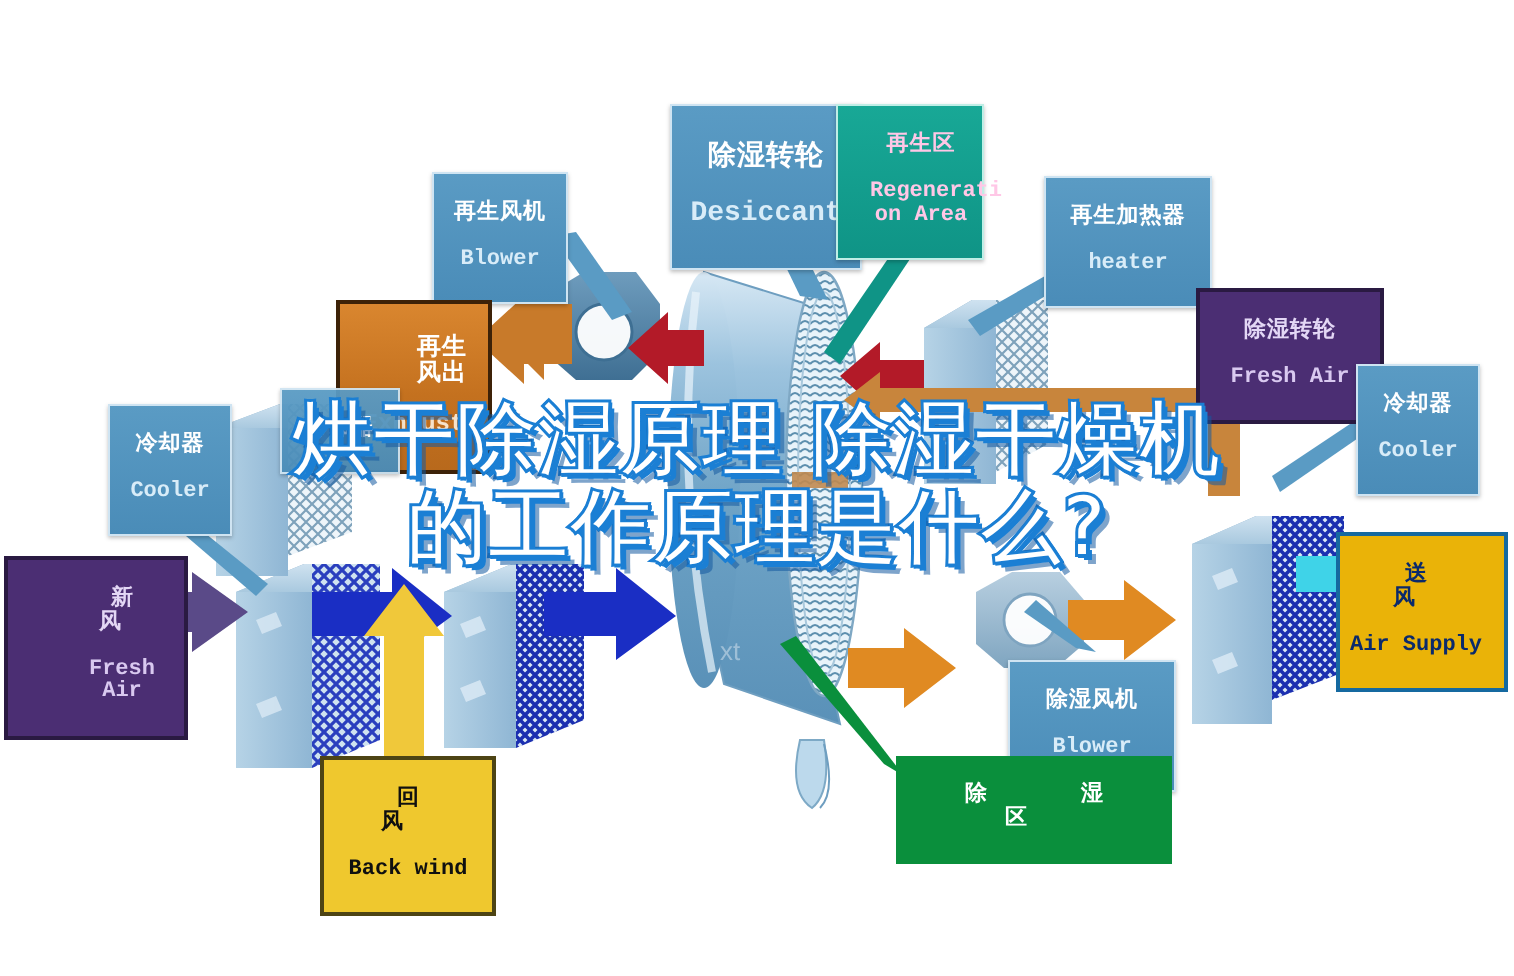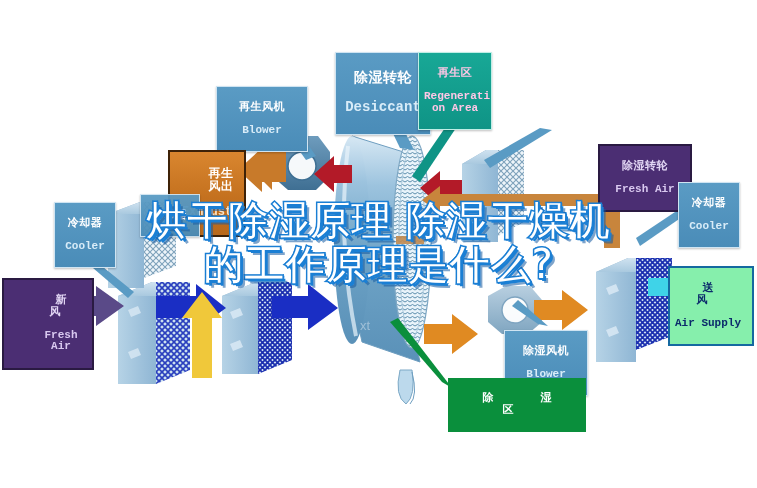--- a/index.html
+++ b/index.html
@@ -32,21 +32,21 @@
     box-shadow:0 1px 2px rgba(0,0,0,.25);
   }
   .cal-blue .cn{color:#ffffff;}
   .cal-blue .en{color:#d8ecf8;}
 
   
   .cal-teal{
     background:linear-gradient(180deg,#18a896 0%,#0f9486 100%);
     border:1px solid #bfeee6;
     color:#ffd9ef;
-    padding:2px 5px 3px 5px;
+    padding:2px 5px 3px 16px;
     box-shadow:0 1px 2px rgba(0,0,0,.25);
   }
   .cal-teal .cn{color:#ffc7e6;}
   .cal-teal .en{color:#ffc7e6;}
 
   
   .cal-purple{
     background:#4b2e73;
     border:2px solid #2a1a42;
     color:#cdbbe8;
@@ -81,21 +81,21 @@
     background:#0a8f3c;
     border:0;
     color:#fff;
     padding:2px 8px 4px 8px;
   }
   .cal-green .cn{color:#ffffff;letter-spacing:18px;text-indent:18px;}
   .cal-green .en{color:#ffffff;}
 
   
   .cal-cyan{
-    background:#86efac;
+    background:#eab308;
     border:2px solid #1569a0;
     color:#10306e;
     padding:2px 6px 3px 0;
   }
   .cal-cyan .cn{color:#0b2a6b;letter-spacing:12px;text-indent:12px;}
   .cal-cyan .en{color:#0b2a6b;}
 
   
   #leaders{position:absolute;left:0;top:0;width:757px;height:488px;z-index:30;}
   #art{position:absolute;left:0;top:0;width:757px;height:488px;z-index:10;}
@@ -333,31 +333,35 @@
     <polygon points="538,324 548,326 518,300 512,306" fill="#5a9bc4"></polygon>
 
     <polygon points="442,382 452,388 398,318 390,322" fill="#0a8f3c"></polygon>
   </svg>
 
   <div class="lab cal-blue" style="left:288px;top:52px;width:96px;font-size:14px;margin-left:47px;">
     <span class="cn">除湿转轮</span>
     <span class="en">Desiccant</span>
   </div>
 
-  <div class="lab cal-blue" style="left:216px;top:86px;width:92px;font-size:11px;">
+  <div class="lab cal-blue" style="left:216px;top:86px;width:68px;font-size:11px;">
     <span class="cn">再生风机</span>
     <span class="en">Blower</span>
   </div>
 
   <div class="lab cal-teal" style="left:418px;top:52px;width:74px;font-size:11px;">
     <span class="cn">再生区</span>
     <span class="en">Regenerati
 on Area</span>
   </div>
 
+  <div class="lab cal-blue" style="left:522px;top:88px;width:84px;font-size:11px;">
+    <span class="cn">再生加热器</span>
+    <span class="en">heater</span>
+  </div>
 
   <div class="lab cal-purple tight" style="left:598px;top:144px;width:94px;font-size:11px;">
     <span class="cn">除湿转轮</span>
     <span class="en">Fresh Air</span>
   </div>
 
   <div class="lab cal-blue" style="left:678px;top:182px;width:62px;font-size:11px;">
     <span class="cn">冷却器</span>
     <span class="en">Cooler</span>
   </div>
@@ -374,20 +378,24 @@
 
   <div class="lab cal-blue" style="left:140px;top:194px;width:60px;font-size:11px;opacity:.95;">
     <span class="cn">冷却器</span>
   </div>
 
   <div class="lab cal-purple" style="left:2px;top:278px;width:92px;font-size:11px;padding-left:32px;">
     <span class="cn">新　　风</span>
     <span class="en">Fresh Air</span>
   </div>
 
+  <div class="lab cal-yellow" style="left:160px;top:378px;width:88px;font-size:11px;">
+    <span class="cn">回　　风</span>
+    <span class="en">Back wind</span>
+  </div>
 
   <div class="lab cal-blue" style="left:504px;top:330px;width:84px;font-size:11px;">
     <span class="cn">除湿风机</span>
     <span class="en">Blower</span>
   </div>
 
   <div class="lab cal-green" style="left:448px;top:378px;width:138px;font-size:11px;">
     <span class="cn">除　湿　区</span>
   </div>
 

